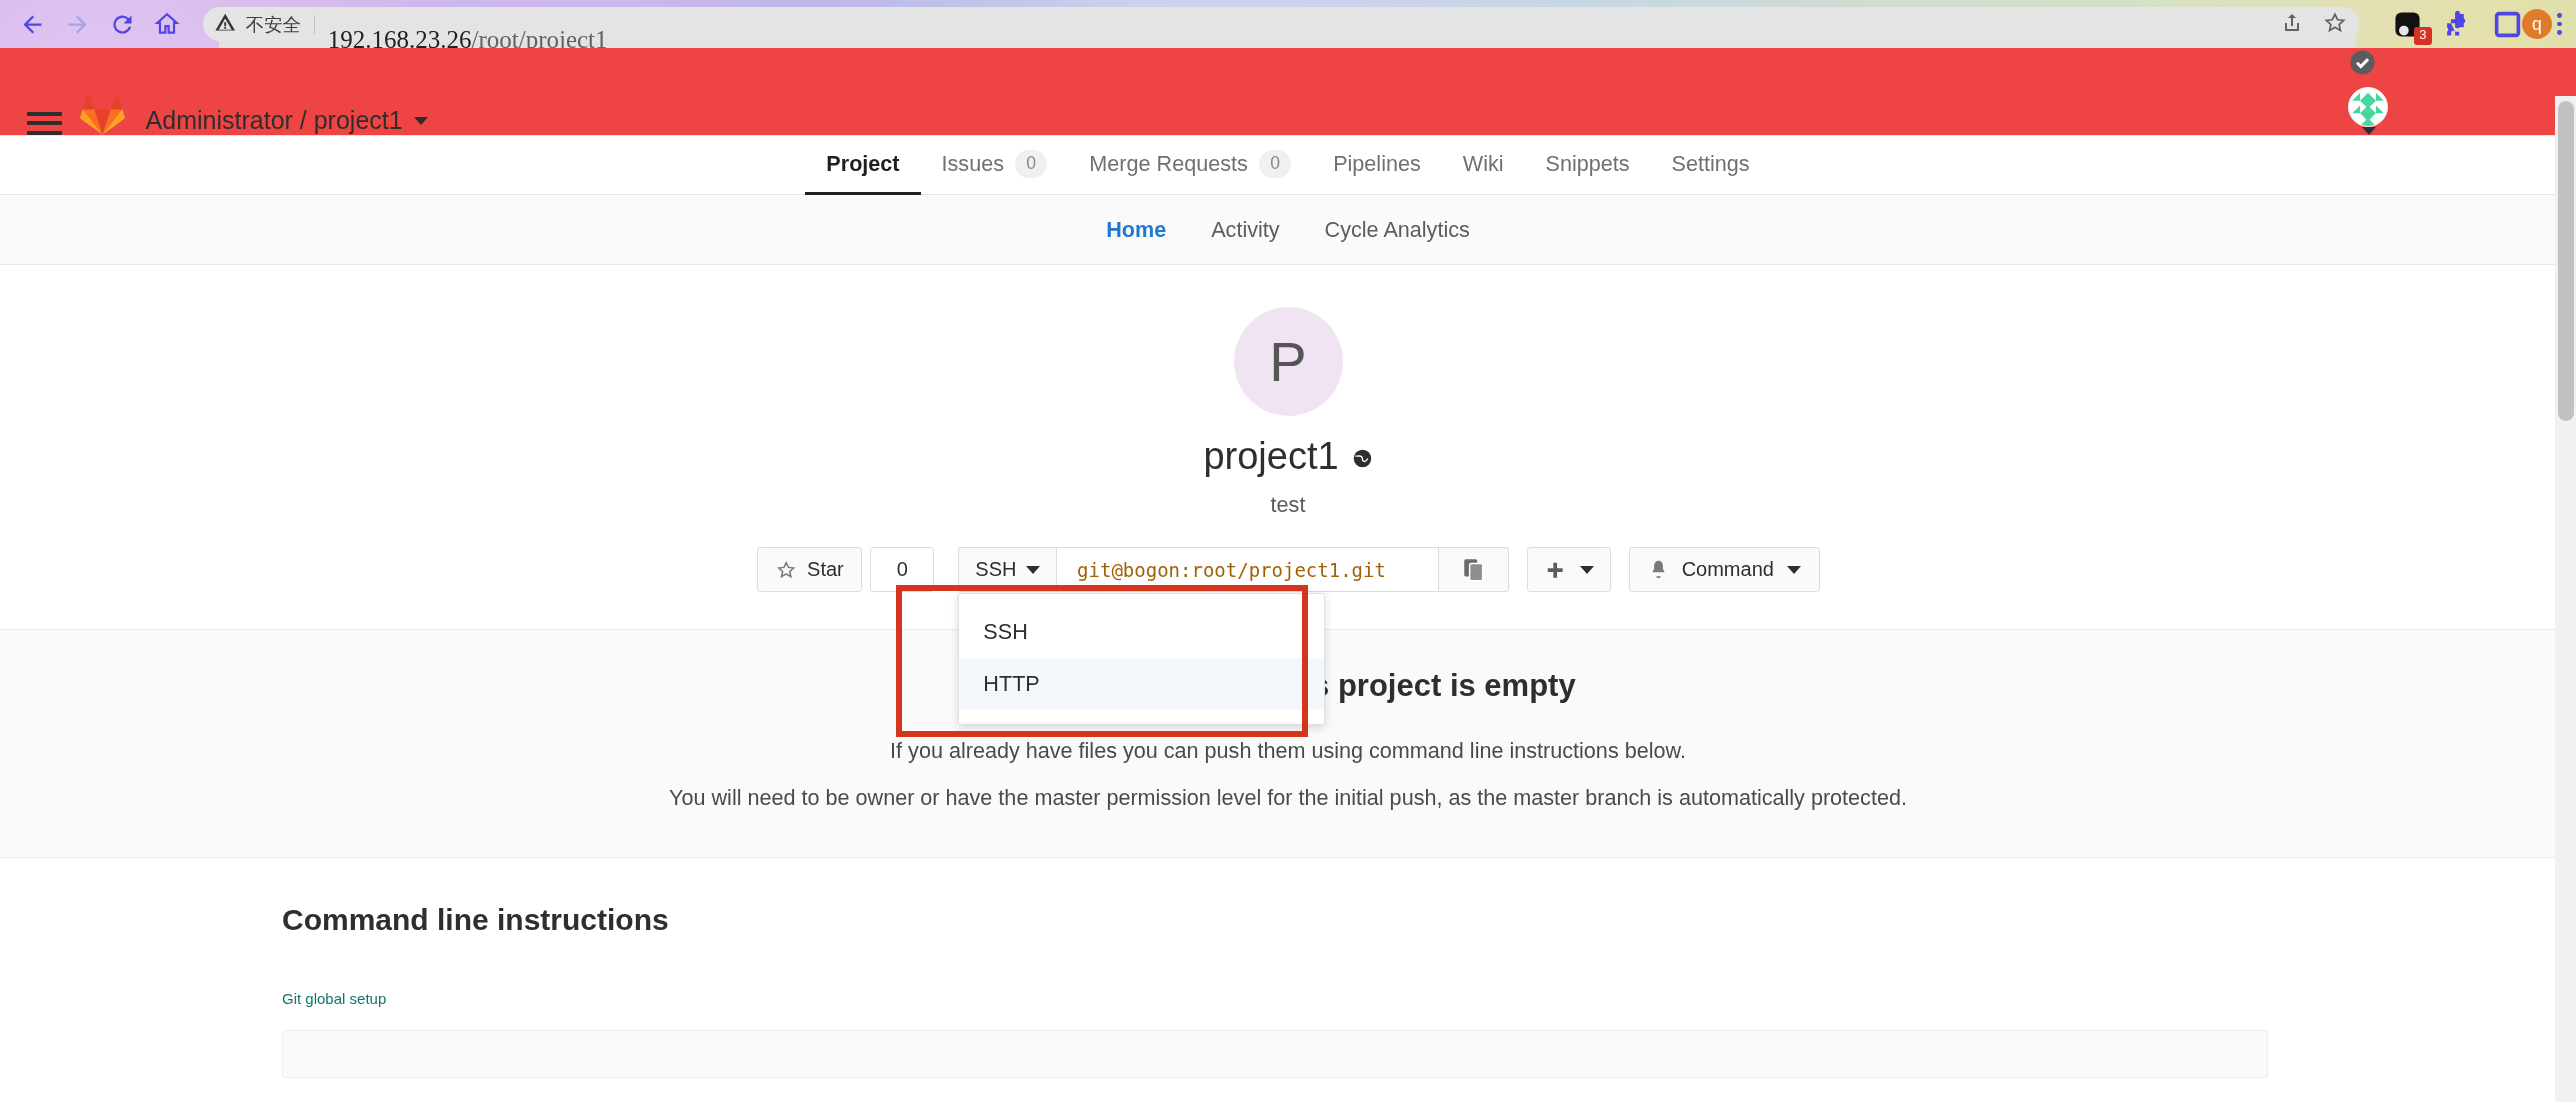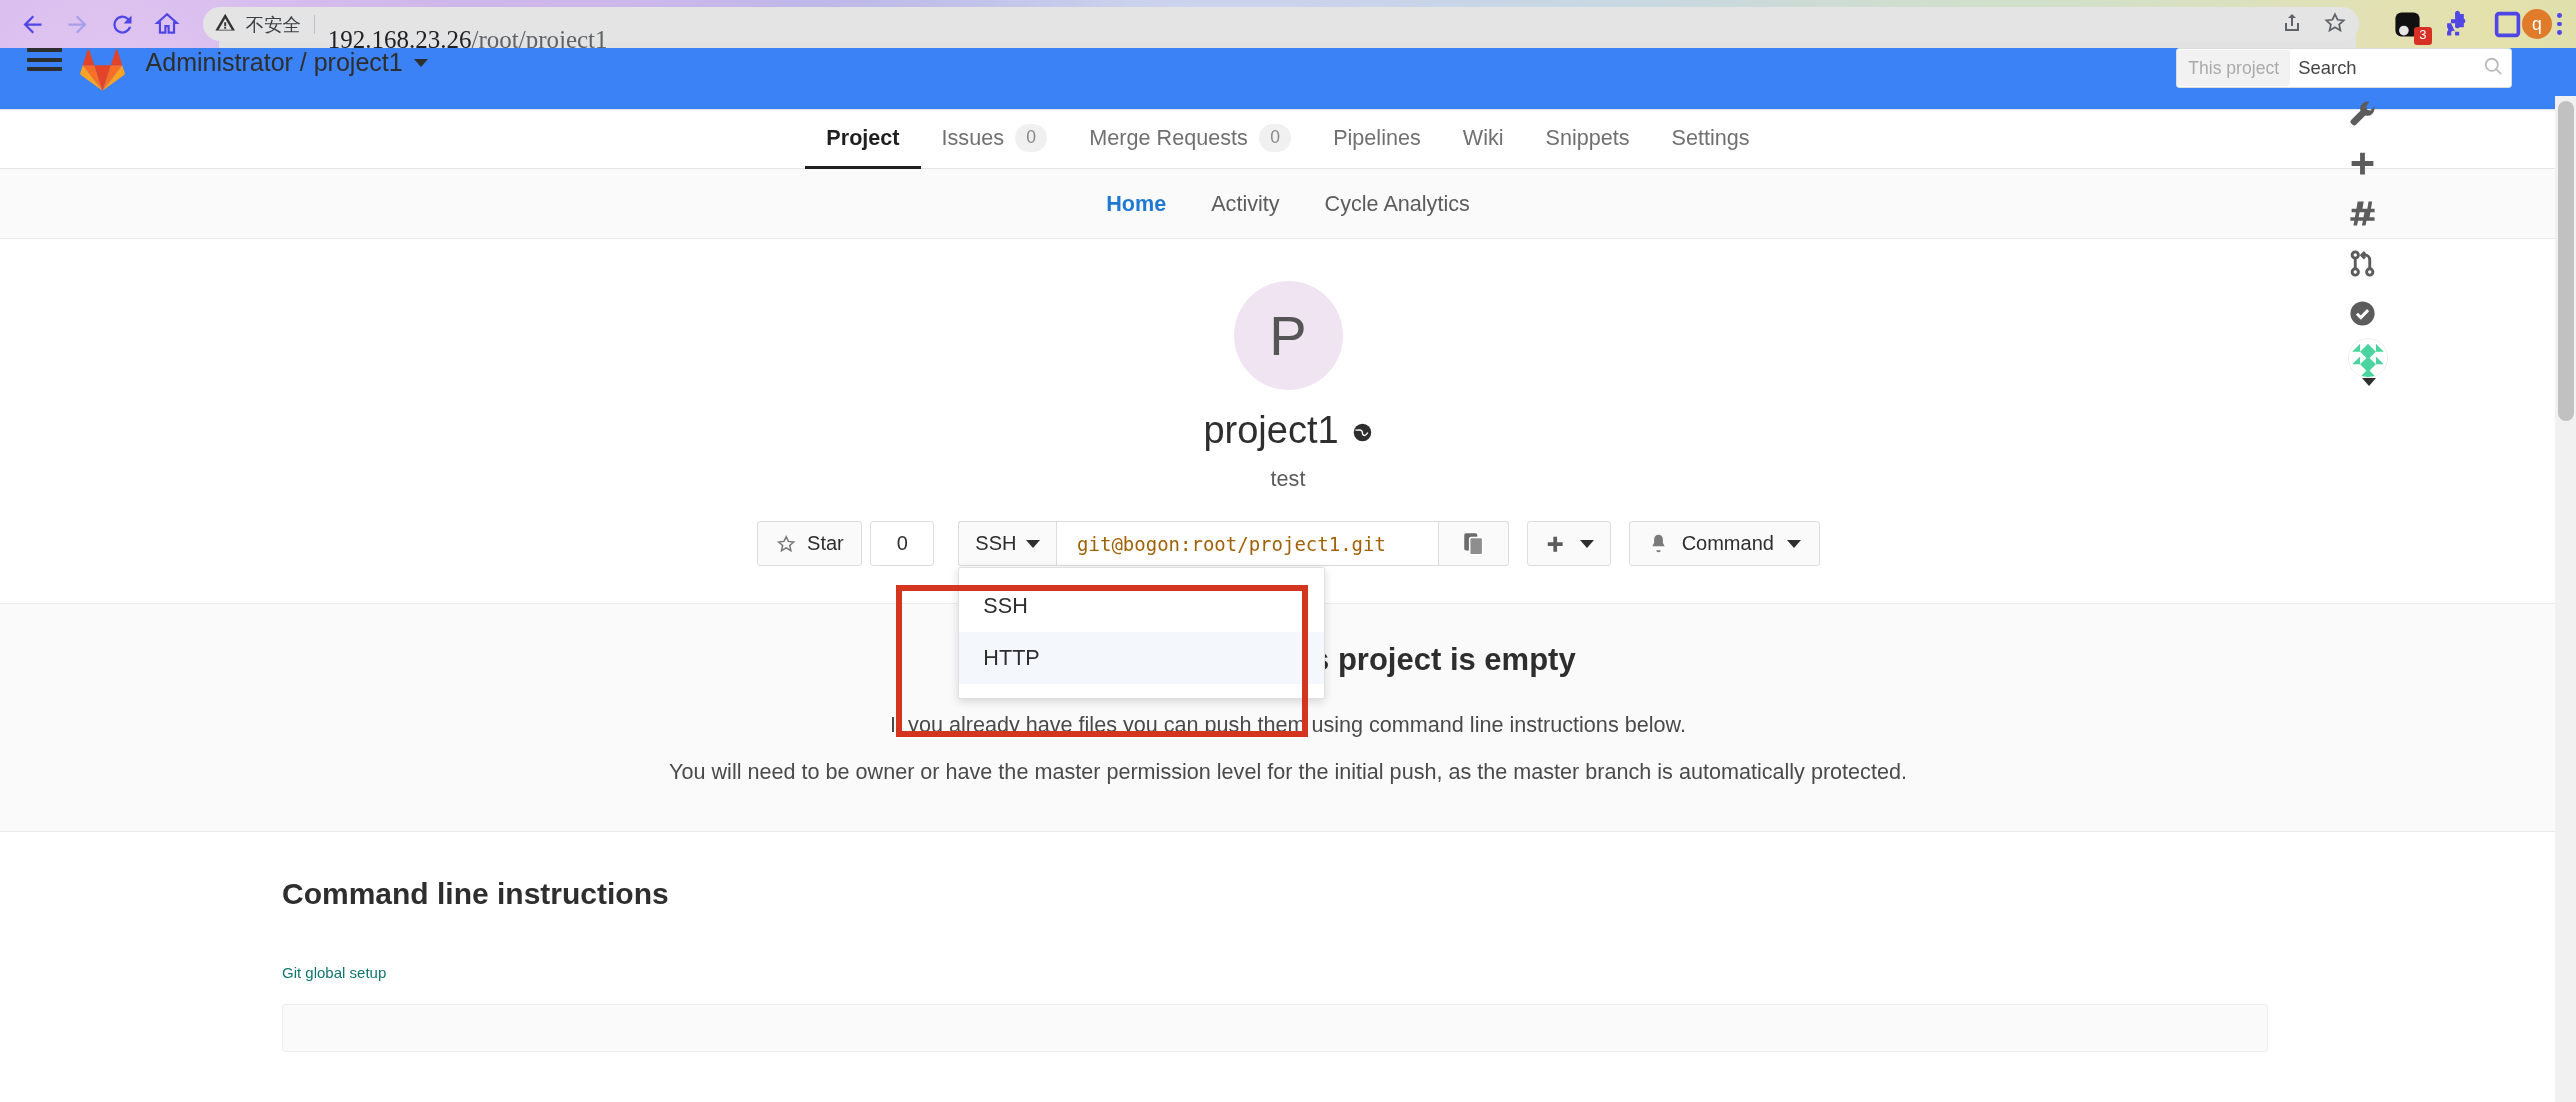--- a/index.html
+++ b/index.html
@@ -103,24 +103,24 @@
   #viewport {
     position: absolute;
     left: 0; top: 48px;
     width: 2576px; height: 1054px;
     background: #fff;
     overflow: hidden;
   }
 
   
   #gl-navbar {
-    height: 62px;
-    background: #3b82f6;
+    height: 88px;
+    background: #ef4444;
     border-bottom: 0.8px solid #e5e5e5;
-    display: flex; align-items: flex-start;
+    display: flex; align-items: flex-end;
     padding: 0 27px;
   }
   #hamburger { width: 35px; display: flex; flex-direction: column; gap: 5.6px; cursor: pointer; margin-right: 17.6px; }
   #hamburger i { height: 4px; background: #2e2e2e; border-radius: 0.8px; display: block; }
   #gl-logo { width: 45px; height: 43px; margin-right: 21px; flex: 0 0 auto; }
   #breadcrumb {
     font-size: 25px; color: #2e2e2e;
     display: flex; align-items: center; gap: 11.2px;
     cursor: pointer;
   }

